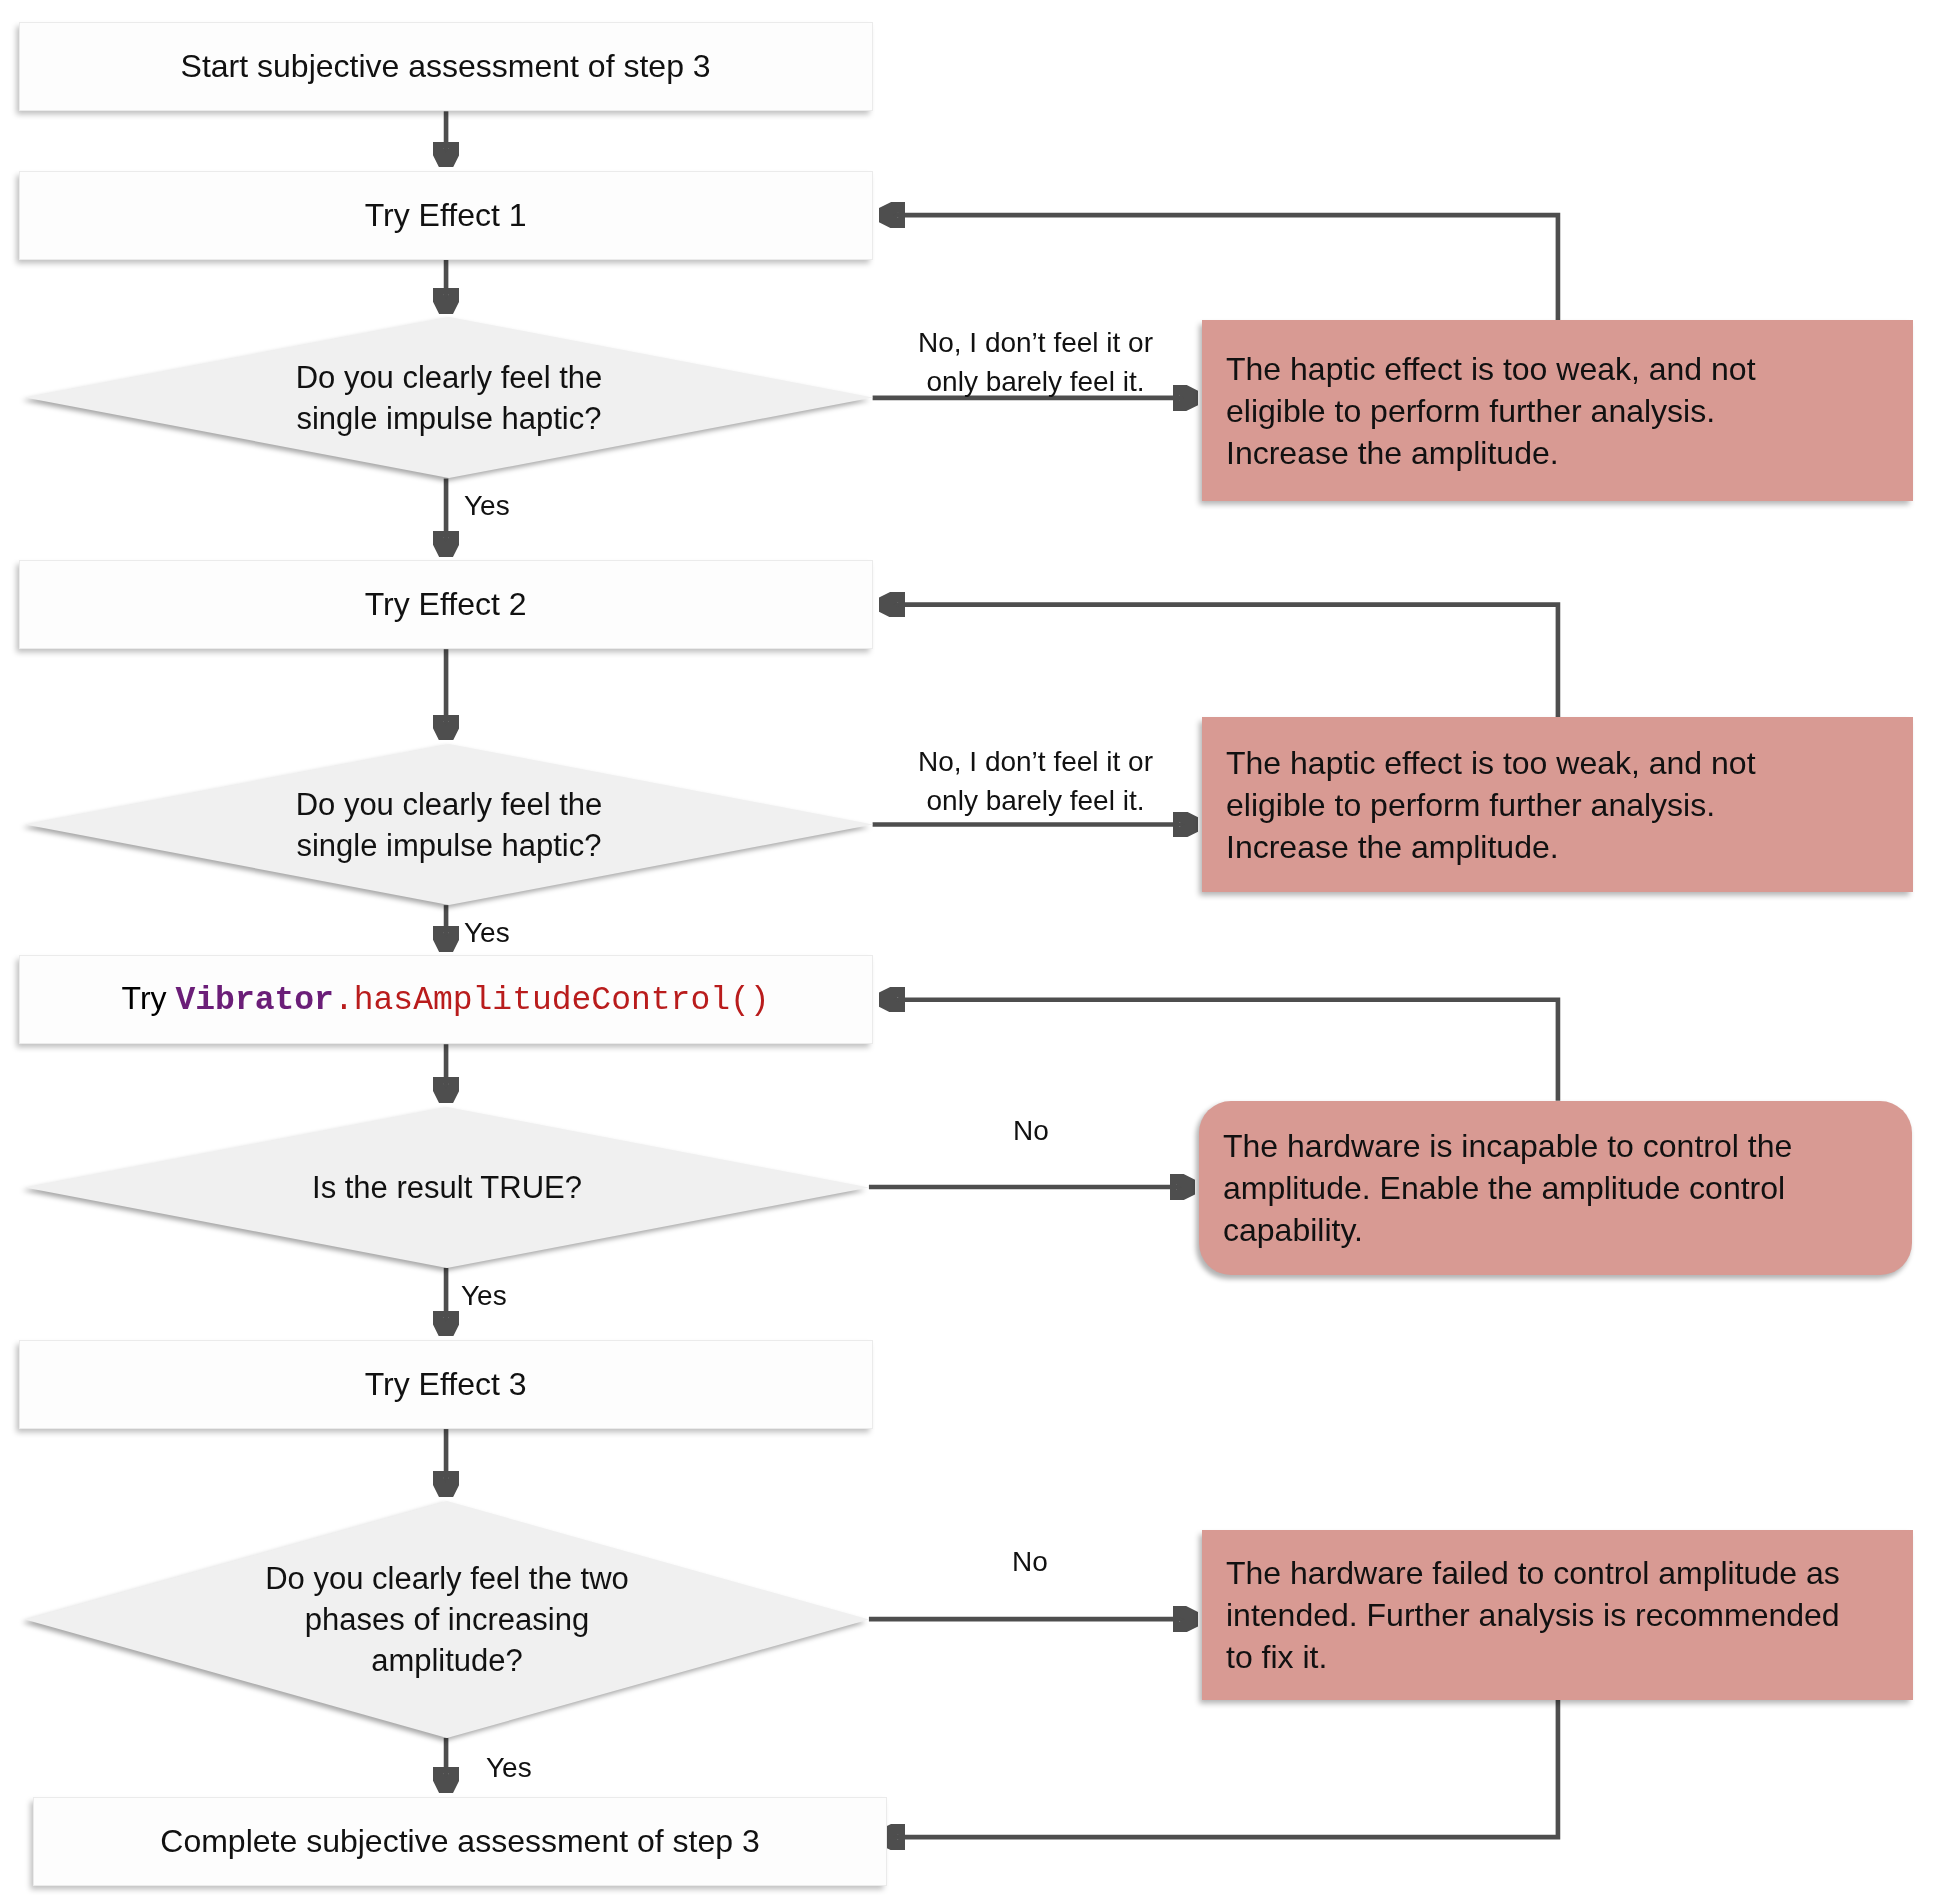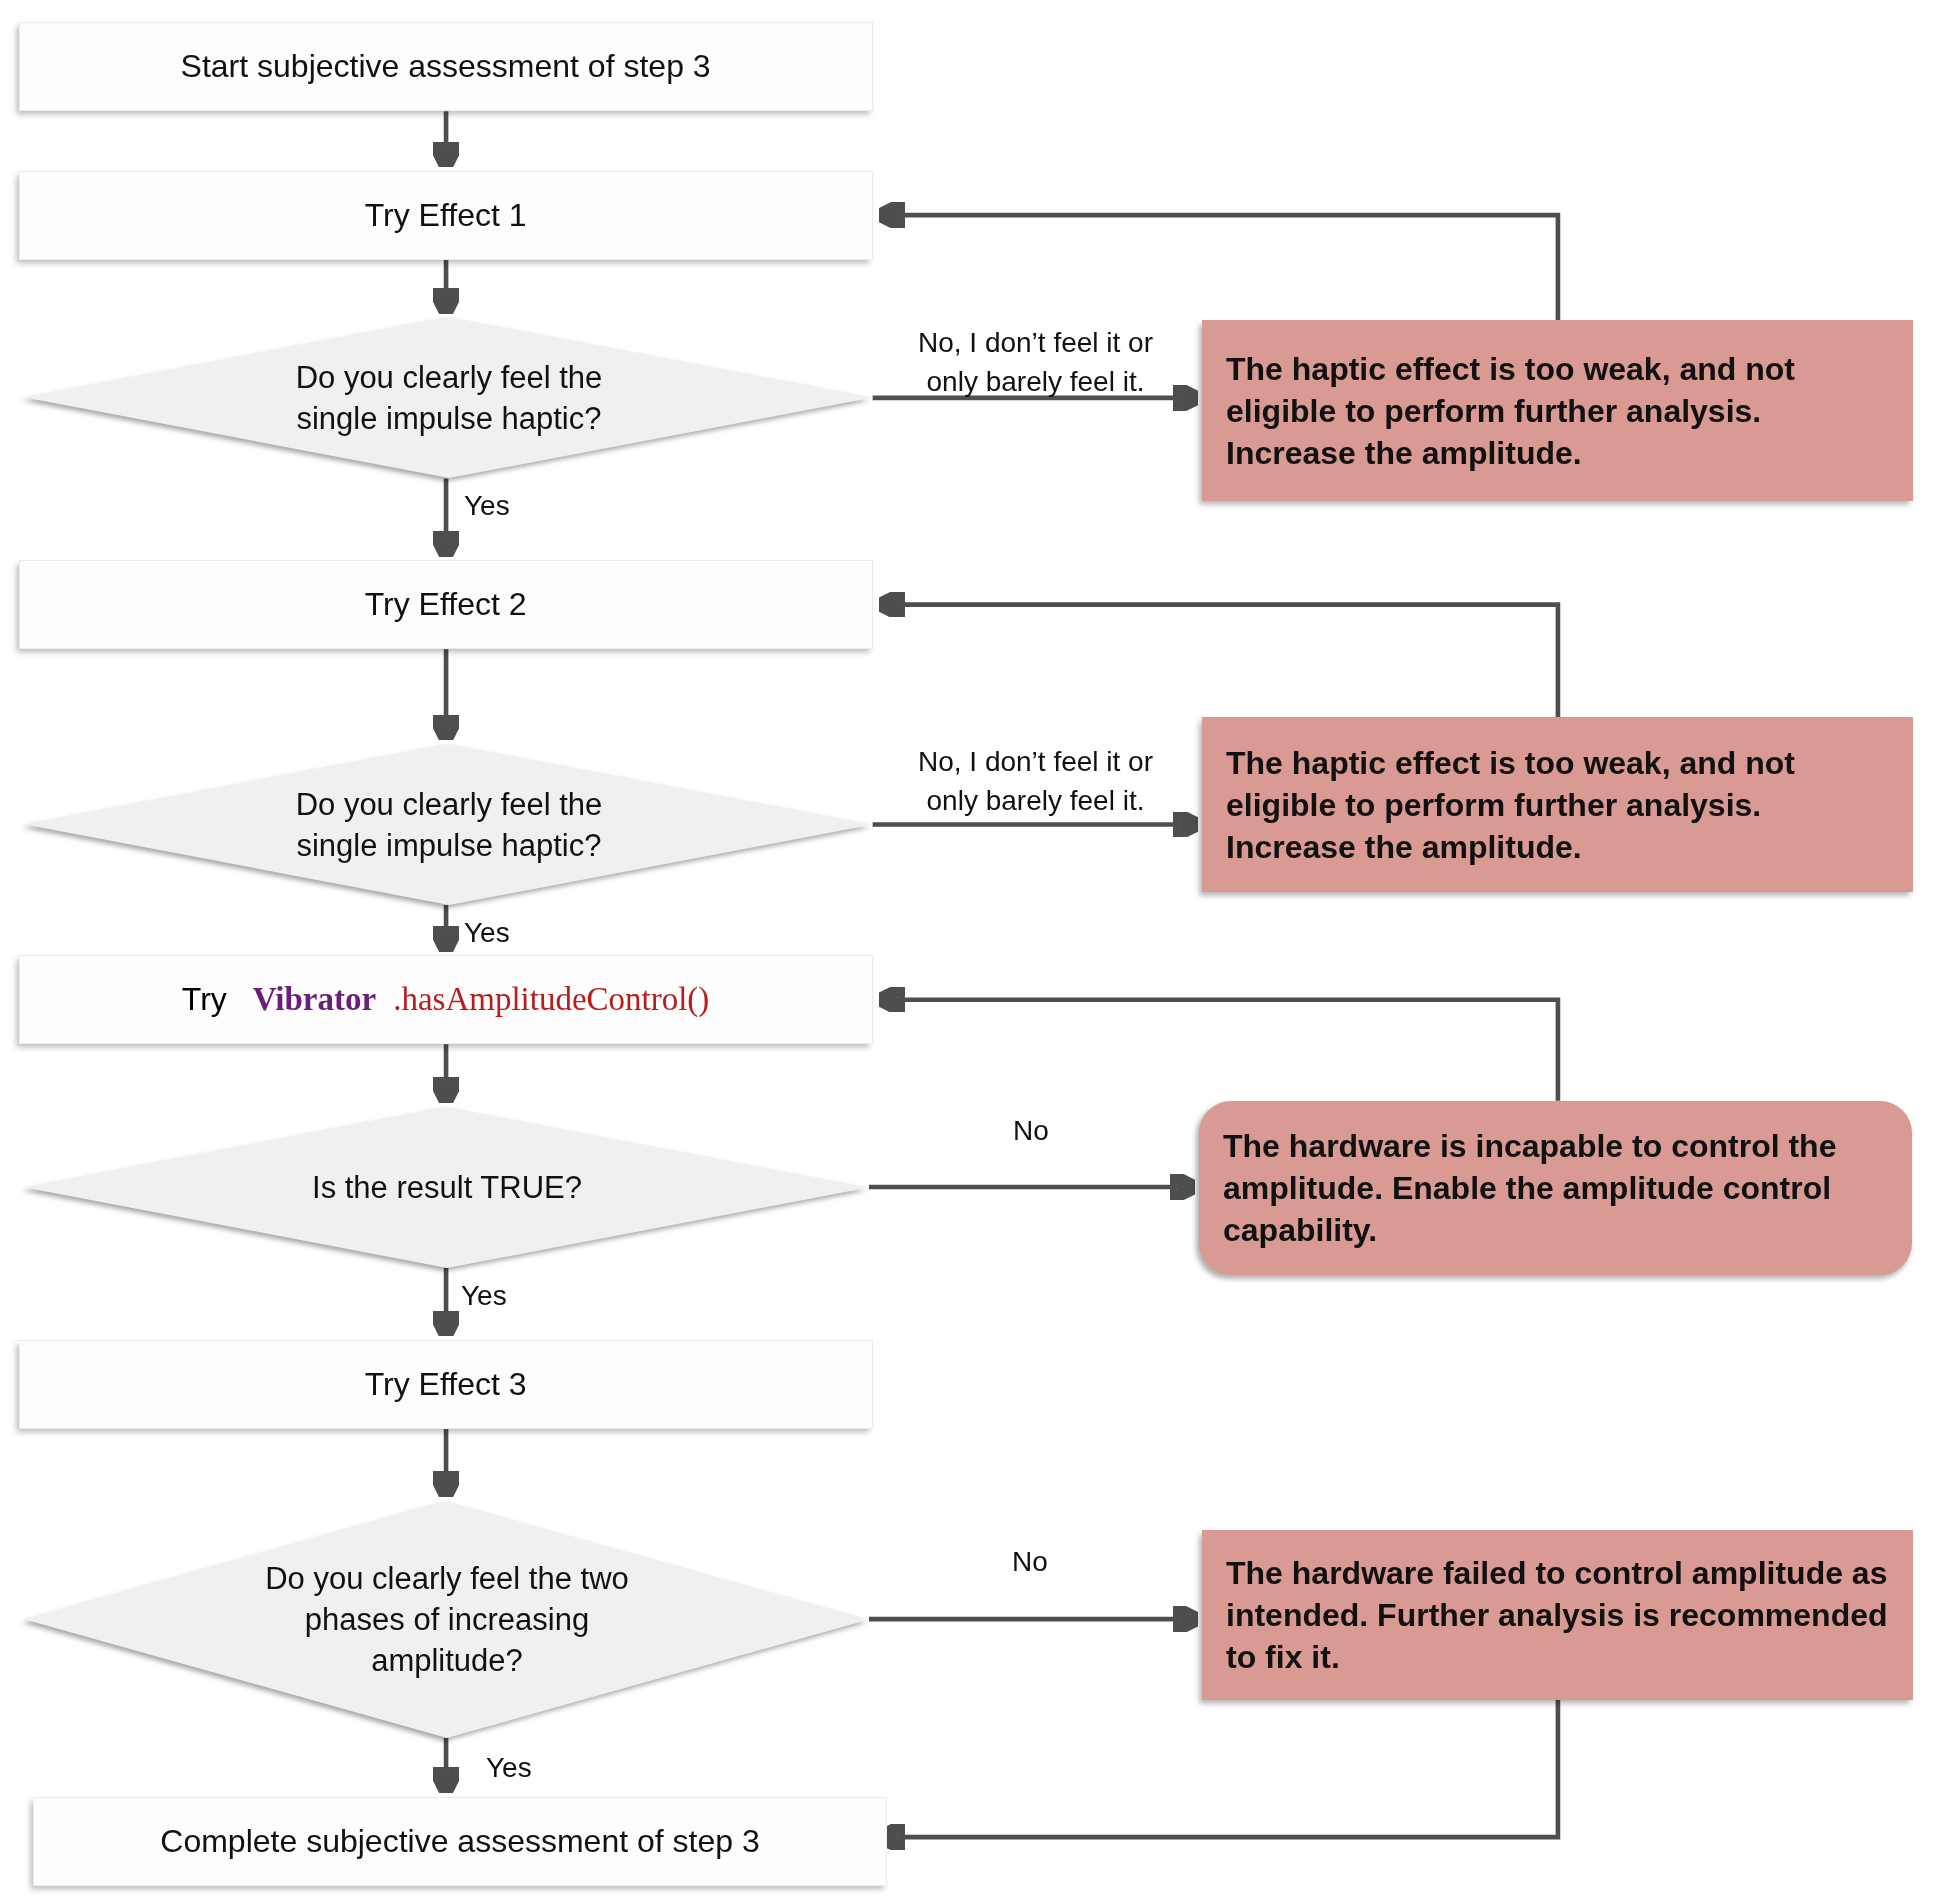--- a/index.html
+++ b/index.html
@@ -24,28 +24,27 @@
     display:flex;align-items:center;justify-content:center;
     font-size:31px;line-height:41px;text-align:center;white-space:pre-line;
   }
   .warning{
     position:absolute;box-sizing:border-box;
     background:#d89a93;
     box-shadow:-2.8px 3.7px 5.6px rgba(0,0,0,0.3);
     display:flex;align-items:center;
     font-size:32px;line-height:42px;text-align:left;white-space:pre-line;
     padding:0 22px 0 24px;
-    font-weight:bold;
   }
   .edge-label{
     position:absolute;font-size:28px;line-height:39px;
     text-align:center;white-space:pre-line;
   }
   .code-sans{font-size:32px;color:#000000;}
-  .code-mono{font-family:Liberation Serif, serif;font-size:33px;margin-left:17px;}
+  .code-mono{font-family:Liberation Mono, monospace;font-size:33px;}
   .code-class{font-weight:bold;color:#6b1e78;}
   .code-method{color:#b91c1c;}
   svg.connectors{position:absolute;left:0;top:0;}
   svg.connectors path{stroke:#4e4e4e;stroke-width:5;fill:none;}
 </style>
 </head>
 <body>
 
 <svg class="connectors" width="1940" height="1903" viewBox="0 0 2092 2052">
   <defs>

